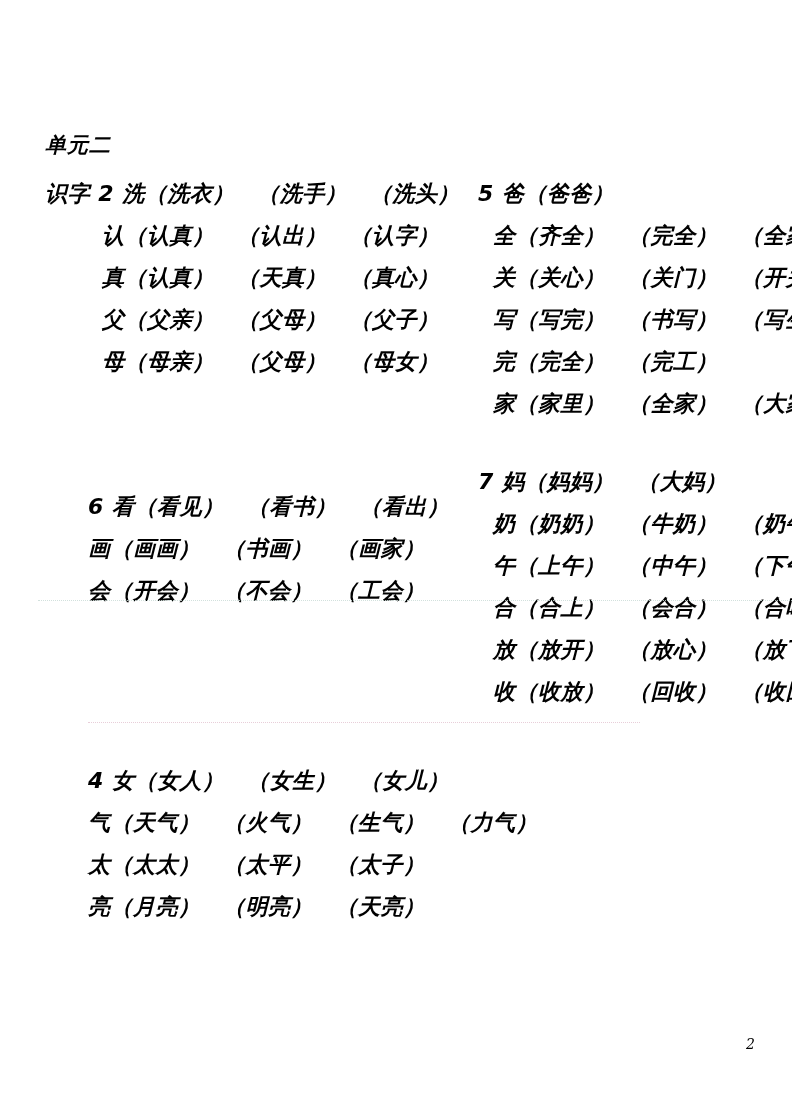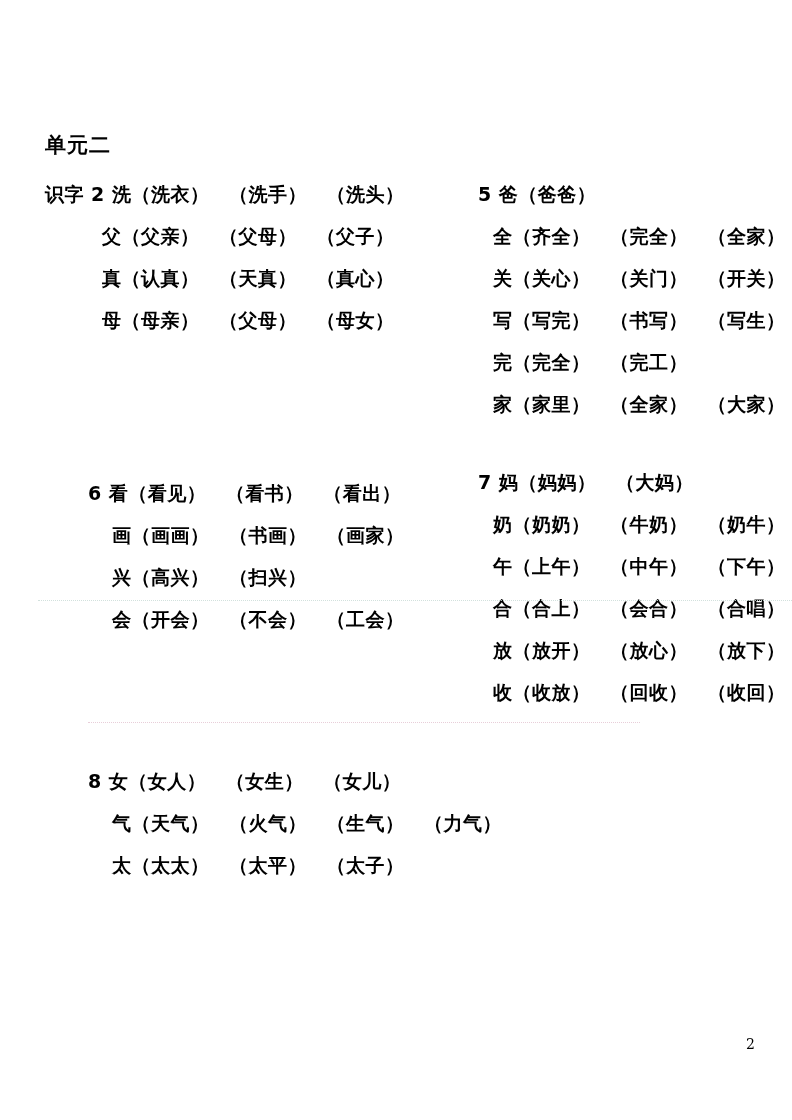--- a/index.html
+++ b/index.html
@@ -4,51 +4,52 @@
 <style>
   html,body{margin:0;padding:0;background:#fff;}
   .page{
     position:relative;
     width:792px;height:1120px;
     background:#ffffff;
     color:#000;
     font-family:"DejaVu Sans",sans-serif;
     font-weight:700;
     overflow:hidden;
+    font-style:italic;
   }
   .title{
     position:absolute;
     left:45px;top:133px;
     margin:0;
     font-size:21px;
     line-height:24px;
     letter-spacing:1px;
   }
   .col{
     position:absolute;
     white-space:pre;
   }
   .line{
-    font-size:19px;
+    font-size:22px;
     line-height:22px;
     height:42px;
     letter-spacing:0.5px;
     white-space:pre;
   }
   #b1-left{left:45px;top:183px;}
   #b1-right{left:478px;top:183px;}
-  #b2-left{left:88px;top:482px;}
+  #b2-left{left:88px;top:496px;}
   #b2-right{left:478px;top:471px;}
   #b3-left{left:88px;top:770px;}
   #b3-right{left:478px;top:770px;}
   #b1-left  .line:not(.first){margin-left:57px;}
   #b1-right .line:not(.first),
   #b2-right .line:not(.first){margin-left:15px;}
   #b2-left  .line:not(.first),
-  #b3-left  .line:not(.first){margin-left:24px;}
+  #b3-left  .line:not(.first){}
   .artifact{
     position:absolute;
     border-top:1px dotted #cfdeda;
     opacity:.85;
     height:0;
   }
   #artifact-a{left:38px;top:600px;width:754px;border-top-color:#cbdcd8;}
   #artifact-b{left:88px;top:722px;width:552px;border-top-color:#e4c6d3;}
   .page-number{
     position:absolute;
@@ -60,31 +61,31 @@
   }
 </style>
 </head>
 <body>
 
 <div class="page">
 
   <h1 class="title">单元二</h1>
 
   <section>
-    <div class="col" id="b1-left"><div class="line first">识字 2 洗（洗衣）　（洗手）　（洗头）</div><div class="line">父（父亲）　（父母）　（父子）</div><div class="line">真（认真）　（天真）　（真心）</div><div class="line">母（母亲）　（父母）　（母女）</div></div>
+    <div class="col" id="b1-left"><div class="line first">识字 2 洗（洗衣）　（洗手）　（洗头）</div><div class="line">认（认真）　（认出）　（认字）</div><div class="line">真（认真）　（天真）　（真心）</div><div class="line">父（父亲）　（父母）　（父子）</div><div class="line">母（母亲）　（父母）　（母女）</div></div>
     <div class="col" id="b1-right"><div class="line first">5 爸（爸爸）</div><div class="line">全（齐全）　（完全）　（全家）</div><div class="line">关（关心）　（关门）　（开关）</div><div class="line">写（写完）　（书写）　（写生）</div><div class="line">完（完全）　（完工）</div><div class="line">家（家里）　（全家）　（大家）</div></div>
   </section>
 
   <section>
-    <div class="col" id="b2-left"><div class="line first">6 看（看见）　（看书）　（看出）</div><div class="line">画（画画）　（书画）　（画家）</div><div class="line">兴（高兴）　（扫兴）</div><div class="line">会（开会）　（不会）　（工会）</div></div>
+    <div class="col" id="b2-left"><div class="line first">6 看（看见）　（看书）　（看出）</div><div class="line">画（画画）　（书画）　（画家）</div><div class="line">会（开会）　（不会）　（工会）</div></div>
     <div class="col" id="b2-right"><div class="line first">7 妈（妈妈）　（大妈）</div><div class="line">奶（奶奶）　（牛奶）　（奶牛）</div><div class="line">午（上午）　（中午）　（下午）</div><div class="line">合（合上）　（会合）　（合唱）</div><div class="line">放（放开）　（放心）　（放下）</div><div class="line">收（收放）　（回收）　（收回）</div></div>
   </section>
 
   <section>
-    <div class="col" id="b3-left"><div class="line first">8 女（女人）　（女生）　（女儿）</div><div class="line">气（天气）　（火气）　（生气）　（力气）</div><div class="line">太（太太）　（太平）　（太子）</div></div>
+    <div class="col" id="b3-left"><div class="line first">4 女（女人）　（女生）　（女儿）</div><div class="line">气（天气）　（火气）　（生气）　（力气）</div><div class="line">太（太太）　（太平）　（太子）</div><div class="line">亮（月亮）　（明亮）　（天亮）</div></div>
     <div class="col" id="b3-right"></div>
   </section>
 
   <div class="artifact" id="artifact-a"></div>
   <div class="artifact" id="artifact-b"></div>
 
   <div class="page-number">2</div>
 
 </div>
 

